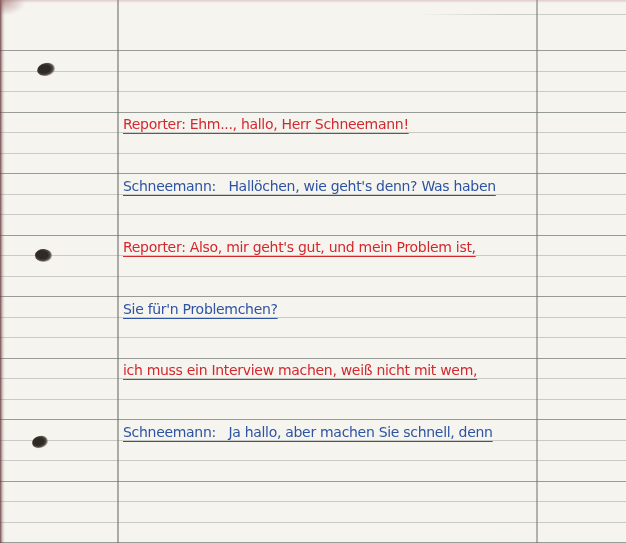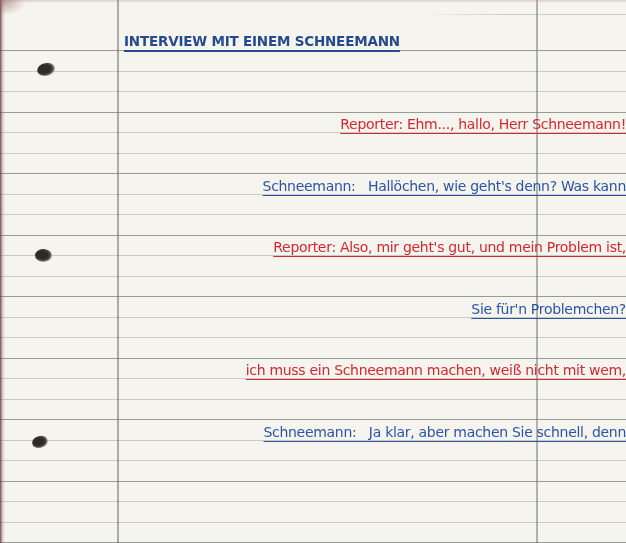--- a/index.html
+++ b/index.html
@@ -56,49 +56,47 @@
   .text{
     position:absolute;left:123px;top:73px;right:0;
     font-size:14px;line-height:20.5px;letter-spacing:-0.3px;
     white-space:pre;
   }
   .ln{
     height:20.5px;
     text-decoration:underline;
     text-decoration-thickness:1.2px;
     text-underline-offset:3.5px;
-    text-align:right;
   }
   .ln[data-speaker="reporter"]{color:var(--reporter_red,#d3282e);}
   .ln[data-speaker="schneemann"]{color:var(--snowman_blue,#2d53a3);}
 </style>
 </head>
 <body>
 
 <div class="paper">
   <div class="rules"></div>
   <div class="rule-top-partial"></div>
   <div class="vline left"></div>
   <div class="vline right"></div>
   <div class="edge-left"></div>
   <div class="edge-top"></div>
   <div class="corner-smudge"></div>
   <div class="hole h1"></div>
   <div class="hole h2"></div>
   <div class="hole h3"></div>
 
-  <h1 class="title">INTERVIEW MIT EINEM SCHNEEMANN</h1>
 
   <div class="text">
     <div class="ln" data-speaker="reporter">Reporter: Ehm..., hallo, Herr Schneemann!</div>
-    <div class="ln" data-speaker="schneemann">Schneemann:   Hallöchen, wie geht's denn? Was kann</div>
+    <div class="ln" data-speaker="schneemann">Schneemann:   Hallöchen, wie geht's denn? Was haben</div>
     <div class="ln" data-speaker="reporter">Reporter: Also, mir geht's gut, und mein Problem ist,</div>
     <div class="ln" data-speaker="schneemann">Sie für'n Problemchen?</div>
-    <div class="ln" data-speaker="reporter">ich muss ein Schneemann machen, weiß nicht mit wem,</div>
-    <div class="ln" data-speaker="schneemann">Schneemann:   Ja klar, aber machen Sie schnell, denn</div>
+    <div class="ln" data-speaker="reporter">ich muss ein Interview machen, weiß nicht mit wem,</div>
+    <div class="ln" data-speaker="schneemann">Schneemann:   Ja hallo, aber machen Sie schnell, denn</div>
     
     
     
     
     
     
     
     
     
     

